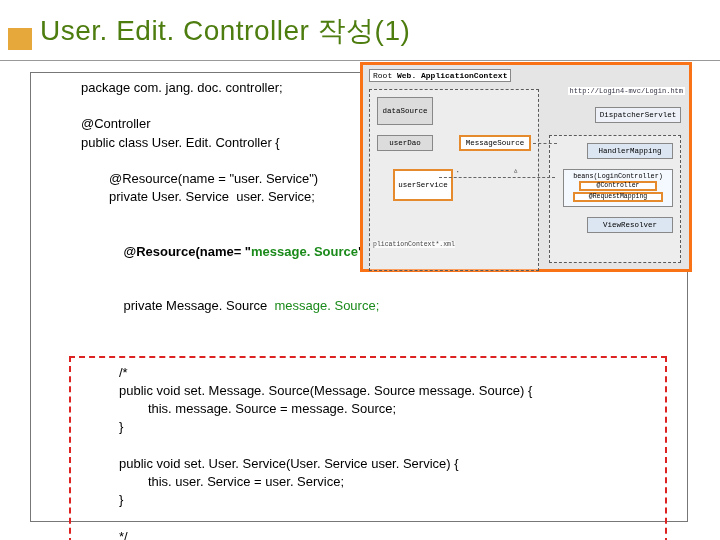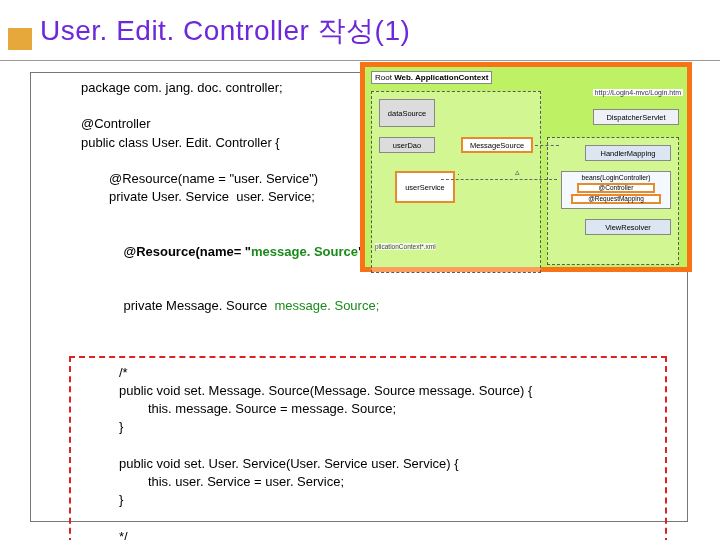--- a/index.html
+++ b/index.html
@@ -18,21 +18,21 @@
     top: 28px;
     width: 24px;
     height: 22px;
     background: #e6a83a;
   }
   .slide-title {
     position: absolute;
     left: 40px;
     top: 12px;
     font-size: 28px;
-    color: #6d28d9;
+    color: #4d7c0f;
     font-weight: 400;
     letter-spacing: 0.5px;
   }
   .title-underline {
     position: absolute;
     left: 0;
     right: 0;
     top: 60px;
     border-bottom: 1px solid #999;
   }
@@ -67,24 +67,25 @@
   }
   .red-dash-box .code-line {
     white-space: pre;
   }
   .diagram {
     position: absolute;
     right: 28px;
     top: 62px;
     width: 332px;
     height: 210px;
-    border: 5px solid #f97316;
-    background: #bef264;
+    border: 3px solid #f97316;
+    background: #e5e5e5;
     font-size: 8px;
     box-sizing: border-box;
+    font-family: Liberation Mono, monospace;
   }
   .d-header {
     position: absolute;
     left: 6px;
     top: 4px;
     background: #fff;
     border: 1px solid #888;
     padding: 1px 3px;
     font-size: 8px;
   }

